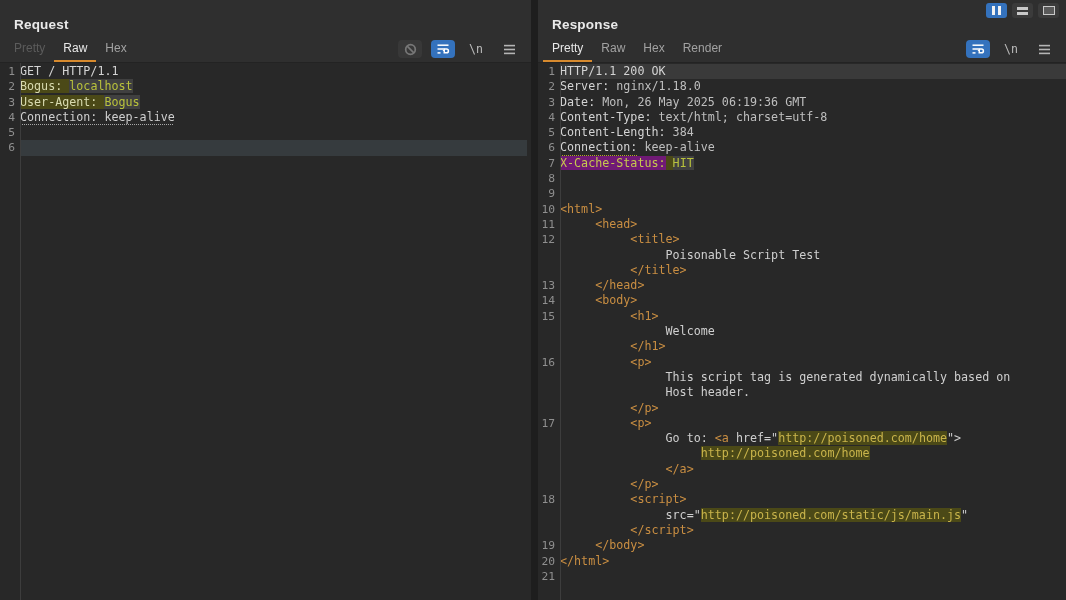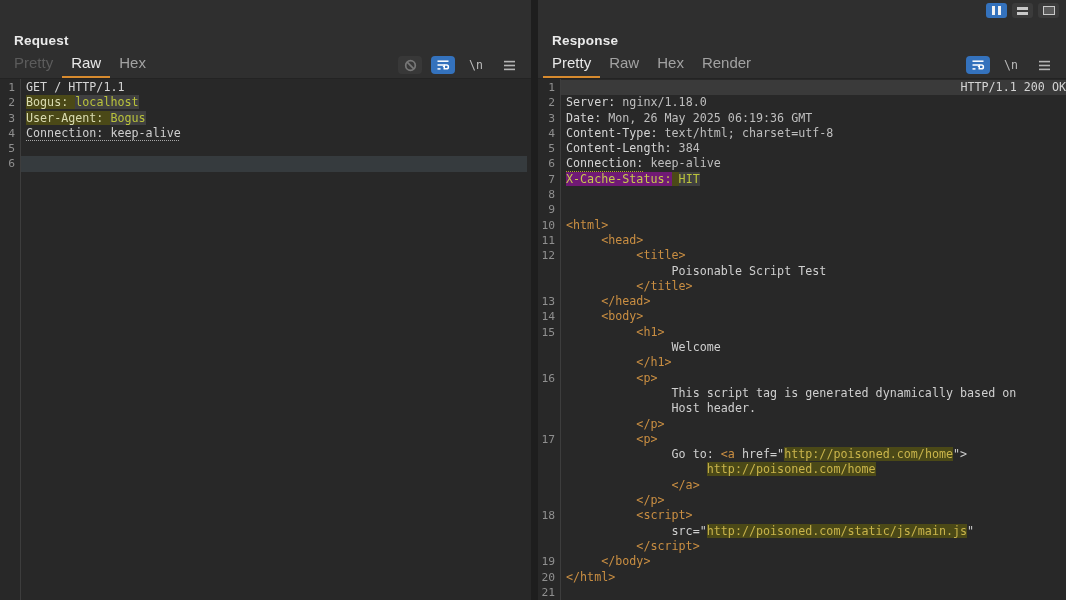--- a/index.html
+++ b/index.html
@@ -17,27 +17,27 @@
   .glyph-rows i{display:block;width:11px;height:3px;background:#c9c9c9;}
   .glyph-win{width:10px;height:7px;border:1px solid #c9c9c9;background:#5a5a5a;}
 
   
   .panels{display:flex;height:100%;}
   .panel{display:flex;flex-direction:column;background:#2f2f2f;min-width:0;}
   .panel-request{width:531px;flex:0 0 531px;}
   .panel-response{flex:1;}
   .splitter{width:7px;background:#1e1e1e;cursor:col-resize;}
 
-  .panel-header{padding:31px 0 2px 14px;height:20px;}
+  .panel-header{padding:15px 0 2px 14px;height:20px;}
   .panel-title{font-size:13.5px;font-weight:bold;color:#eaeaea;letter-spacing:.2px;}
 
   .tabbar{display:flex;justify-content:space-between;align-items:flex-end;
           padding:0 8px 0 5px;height:25px;}
   .tabs{display:flex;align-items:flex-end;}
-  .tab{padding:3px 9px 5px;font-size:15px;color:#a2a2a2;cursor:pointer;border-bottom:2px solid transparent;}
+  .tab{padding:3px 9px 5px;font-size:12px;color:#a2a2a2;cursor:pointer;border-bottom:2px solid transparent;}
   .tab.selected{color:#e8e8e8;border-bottom-color:#d78a2e;}
   .tab.disabled{color:#5c5c5c;cursor:default;}
 
   .toolbar{display:flex;align-items:center;gap:9px;padding:0 2px 4px 0;}
   .icon-btn{width:24px;height:18px;border-radius:4px;display:flex;align-items:center;
             justify-content:center;cursor:pointer;}
   .icon-btn.subtle{background:#383838;}
   .icon-btn.blue{background:#3472bd;}
   .nl-label{font-family:"DejaVu Sans Mono",monospace;font-size:11.5px;color:#bdbdbd;}
 
@@ -45,25 +45,25 @@
   .editor{flex:1;position:relative;background:#282828;border-top:1px solid #232323;
           font-family:"DejaVu Sans Mono",monospace;font-size:11.7px;line-height:15.3px;
           overflow:hidden;padding-top:1px;}
   .editor::before{content:"";position:absolute;top:0;bottom:0;width:1px;background:#3d3d3d;
                   left:var(--gw);}
   .panel-request .editor{--gw:20px;}
   .panel-response .editor{--gw:22px;}
   .ed-line{display:flex;}
   .ed-num{flex:0 0 calc(var(--gw) - 5px);padding-right:5px;text-align:right;
           color:#8f8f8f;font-size:11.3px;}
-  .ed-rows{flex:1;padding-left:6px;min-width:0;}
+  .ed-rows{flex:1;min-width:0;}
   .panel-request .ed-rows{margin-right:4px;}
   .vrow{height:15.3px;white-space:pre;}
   .panel-request .caret-line .ed-rows{background:#363b3e;}
-  .panel-response .caret-line .ed-rows{background:#3a3a3a;text-align:right;}
+  .panel-response .caret-line .ed-rows{background:#3a3a3a;}
 
   
   .s-plain{color:#cfcfcf;}
   .s-name{color:#d4d4d4;}
   .s-value{color:#bfbfbf;}
   .s-tag{color:#c98e42;}
   .s-hl{background:#4b4917;}
   .s-hl-name{background:#4b4917;color:#d9dbb0;}
   .s-hl-name2{background:#701a75;color:#c6ca4e;}
   .s-hl-value{background:#404040;color:#b9c23b;}

